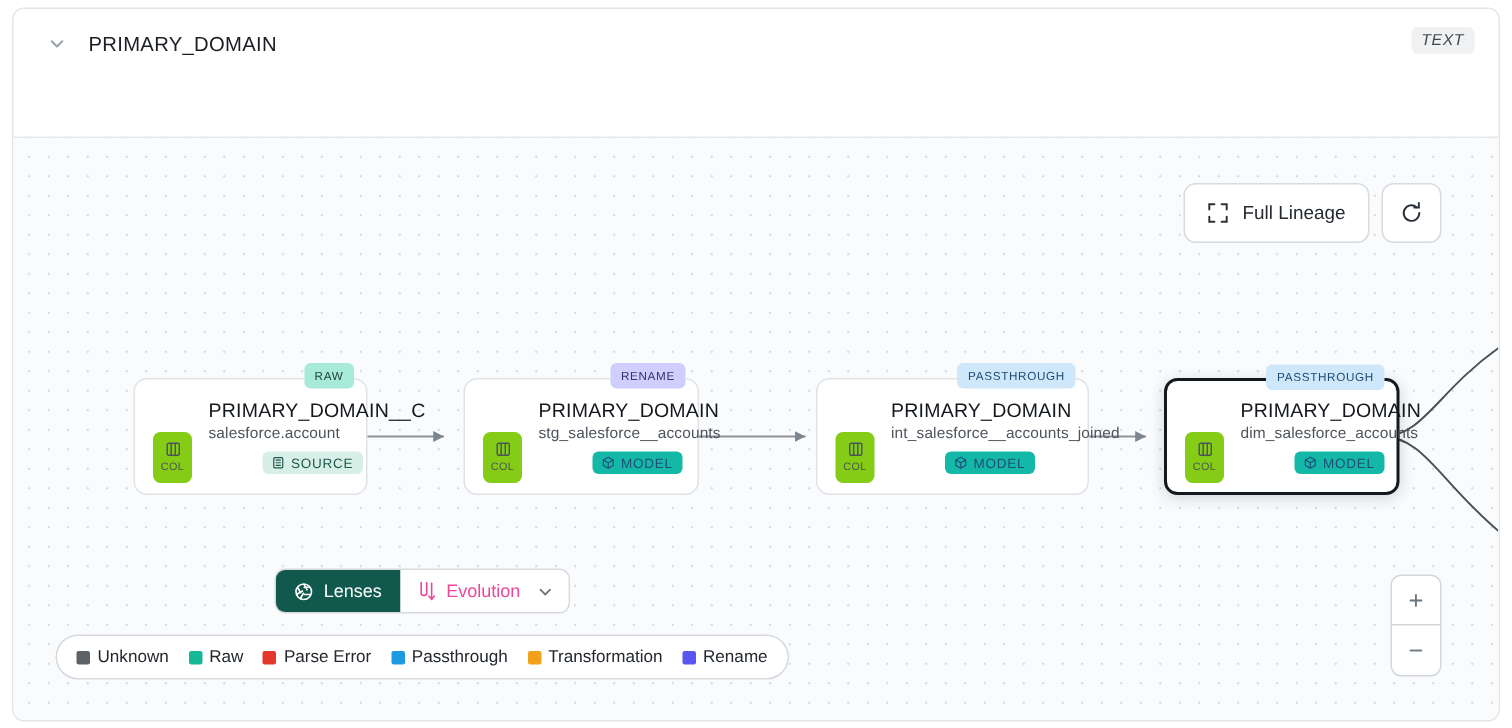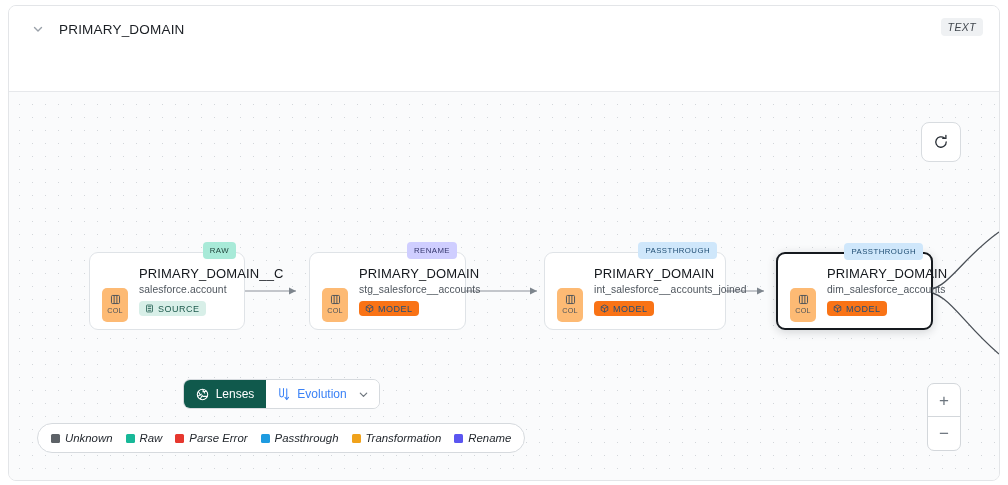--- a/index.html
+++ b/index.html
@@ -192,21 +192,21 @@
     align-items: center;
     height: 100%;
     padding: 0 10px 0 12px;
     gap: 11px;
   }
 
   .col-chip {
     width: 26px;
     min-width: 26px;
     height: 34px;
-    background: #fdba74;
+    background: #84cc16;
     border-radius: 5px;
     display: flex;
     flex-direction: column;
     align-items: center;
     justify-content: center;
     gap: 1px;
     color: #4c535a;
     margin-top: 27px;
   }
   .col-chip .lbl { font-size: 7.2px; letter-spacing: .3px; }
@@ -226,23 +226,24 @@
   .kind-chip {
     margin-top: 3px;
     align-self: flex-start;
     display: inline-flex;
     align-items: center;
     gap: 4px;
     padding: 2.5px 6px;
     border-radius: 4px;
     font-size: 9px;
     letter-spacing: .5px;
+    margin-left: 36px;
   }
   .kind-chip.source { background: #d8efe8; color: #1d5a4c; }
-  .kind-chip.model  { background: #f97316; color: #1f4e7a; }
+  .kind-chip.model  { background: #14b8a6; color: #1f4e7a; }
   .kind-chip svg { display:block; }
 
   
   .lens-badge {
     position: absolute;
     top: -11px;
     height: 17px;
     display: flex;
     align-items: center;
     padding: 0 7px;
@@ -279,40 +280,39 @@
     background: #10594c;
     color: #ffffff;
     display: flex;
     align-items: center;
     gap: 7px;
     padding: 0 12px;
     font-size: 12px;
   }
   .evolution-btn {
     background: #ffffff;
-    color: #3b82f6;
+    color: #ec4899;
     display: flex;
     align-items: center;
     gap: 7px;
     padding: 0 10px 0 11px;
     font-size: 12px;
   }
   .evolution-btn .caret { color:#6d757d; margin-left: 4px; }
   .lens-group svg { display:block; }
 
   .legend {
     height: 30px;
     background: #ffffff;
     border: 1px solid #d6dade;
     border-radius: 15px;
     display: flex;
     align-items: center;
     gap: 13px;
     padding: 0 13px;
-    font-style: italic;
   }
   .legend-item {
     display: flex;
     align-items: center;
     gap: 5px;
     font-size: 11.4px;
     color: #23282e;
   }
   .swatch { width: 9px; height: 9px; border-radius: 1.5px; }
 </style>
@@ -346,20 +346,28 @@
           </marker>
         </defs>
         <line x1="228" y1="199" x2="287" y2="199" stroke="#8b9299" stroke-width="1.2" marker-end="url(#ah)"></line>
         <line x1="449" y1="199" x2="528" y2="199" stroke="#8b9299" stroke-width="1.2" marker-end="url(#ah)"></line>
         <line x1="710" y1="199" x2="755" y2="199" stroke="#8b9299" stroke-width="1.2" marker-end="url(#ah)"></line>
         <path d="M912,199 C940,199 948,170 990,140" stroke="#4a5057" stroke-width="1.3" fill="none"></path>
         <path d="M912,199 C940,199 950,228 990,262" stroke="#4a5057" stroke-width="1.3" fill="none"></path>
       </svg>
 
       <div class="top-controls">
+        <div class="btn-pill">
+          <span>
+            <svg width="14" height="14" viewBox="0 0 14 14" fill="none" stroke="currentColor" stroke-width="1.3" stroke-linecap="round">
+                <path d="M1.2 4.6V1.2h3.4M9.4 1.2h3.4v3.4M12.8 9.4v3.4H9.4M4.6 12.8H1.2V9.4"></path>
+              </svg>
+          </span>
+          <span>Full Lineage</span>
+        </div>
         <div class="btn-pill btn-square">
           <span>
             <svg width="16" height="16" viewBox="0 0 16 16" fill="none" stroke="currentColor" stroke-width="1.3" stroke-linecap="round">
                 <path d="M13.2 8A5.2 5.2 0 1 1 11.4 4.1"></path>
                 <path d="M12.9 1.3v3.1h-3.1"></path>
               </svg>
           </span>
         </div>
       </div>
 

